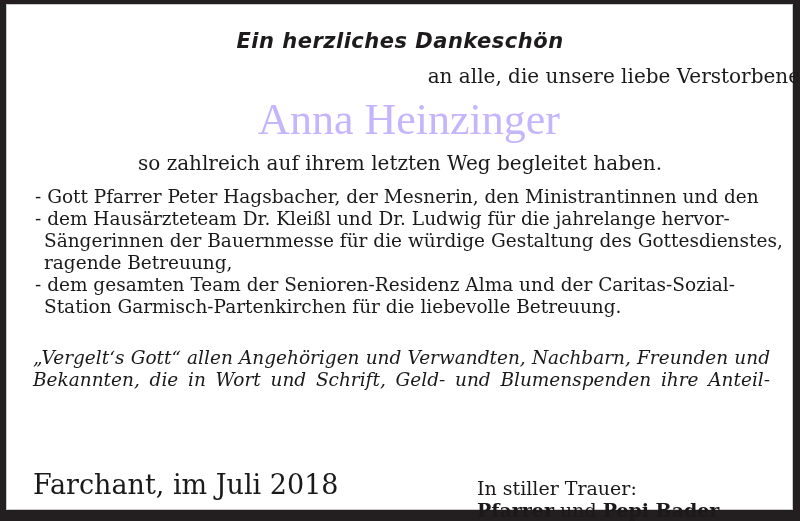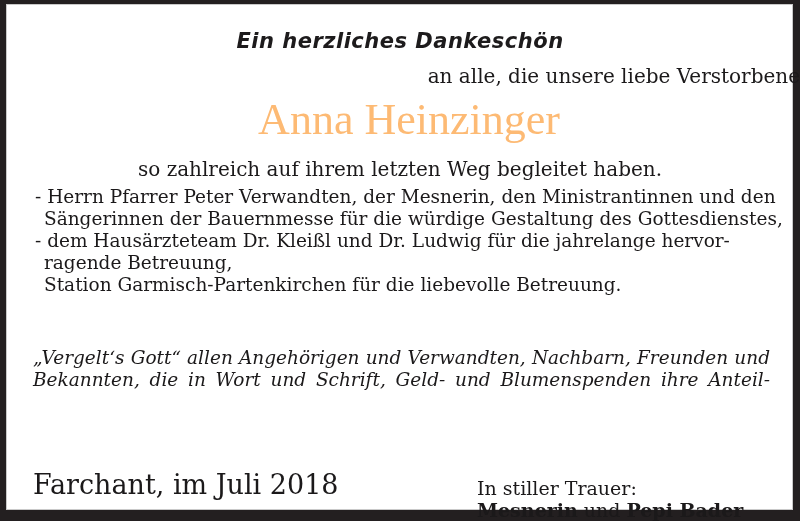--- a/index.html
+++ b/index.html
@@ -38,27 +38,26 @@
     left: 0; right: 0; top: 64px;
     text-align: right;
     font-size: 20px;
   }
   .deceased-name {
     left: 18px; right: 0; top: 94px;
     text-align: center;
     font-family: "Liberation Serif", serif;
     font-size: 44px;
     font-weight: 400;
-    color: #fdba74;
+    color: #c4b5fd;
   }
   .outro-line {
     left: 0; right: 0; top: 151px;
     text-align: center;
     font-size: 20px;
-    margin-top: 6px;
   }
 
   .thanks-block {
     left: 35px; top: 186px; right: 28px;
     font-size: 18.5px;
     line-height: 22px;
   }
   .thanks-block .t-line { white-space: nowrap; }
   .thanks-block .t-cont { padding-left: 9px; }
 
@@ -93,32 +92,33 @@
 
   <div class="abs headline">Ein herzliches Dankeschön</div>
 
   <div class="abs intro-line">an alle, die unsere liebe Verstorbene</div>
 
   <div class="abs deceased-name">Anna Heinzinger</div>
 
   <div class="abs outro-line">so zahlreich auf ihrem letzten Weg begleitet haben.</div>
 
   <div class="abs thanks-block">
-    <div class="t-line">- Herrn Pfarrer Peter Verwandten, der Mesnerin, den Ministrantinnen und den</div>
+    <div class="t-line">- Gott Pfarrer Peter Hagsbacher, der Mesnerin, den Ministrantinnen und den</div>
+    <div class="t-line">- dem Hausärzteteam Dr. Kleißl und Dr. Ludwig für die jahrelange hervor-</div>
     <div class="t-line t-cont">Sängerinnen der Bauernmesse für die würdige Gestaltung des Gottesdienstes,</div>
-    <div class="t-line">- dem Hausärzteteam Dr. Kleißl und Dr. Ludwig für die jahrelange hervor-</div>
     <div class="t-line t-cont">ragende Betreuung,</div>
+    <div class="t-line">- dem gesamten Team der Senioren-Residenz Alma und der Caritas-Sozial-</div>
     <div class="t-line t-cont">Station Garmisch-Partenkirchen für die liebevolle Betreuung.</div>
   </div>
 
   <div class="abs gratitude-block">
     <div class="g-stretch">„Vergelt‘s Gott“ allen Angehörigen und Verwandten, Nachbarn, Freunden und</div>
     <div class="g-stretch">Bekannten, die in Wort und Schrift, Geld- und Blumenspenden ihre Anteil-</div>
   </div>
 
   <div class="abs signature-block">
     <div>In stiller Trauer:</div>
-    <div><span class="bold">Mesnerin</span> <span>und</span> <span class="bold">Pepi Bader</span></div>
+    <div><span class="bold">Pfarrer</span> <span>und</span> <span class="bold">Pepi Bader</span></div>
     <div><span class="bold">Monika Heinzinger</span> <span>und</span> <span class="bold">Jürgen</span></div>
   </div>
 
   <div class="abs dateline">Farchant, im Juli 2018</div>
 </div>
 
 </body></html>

